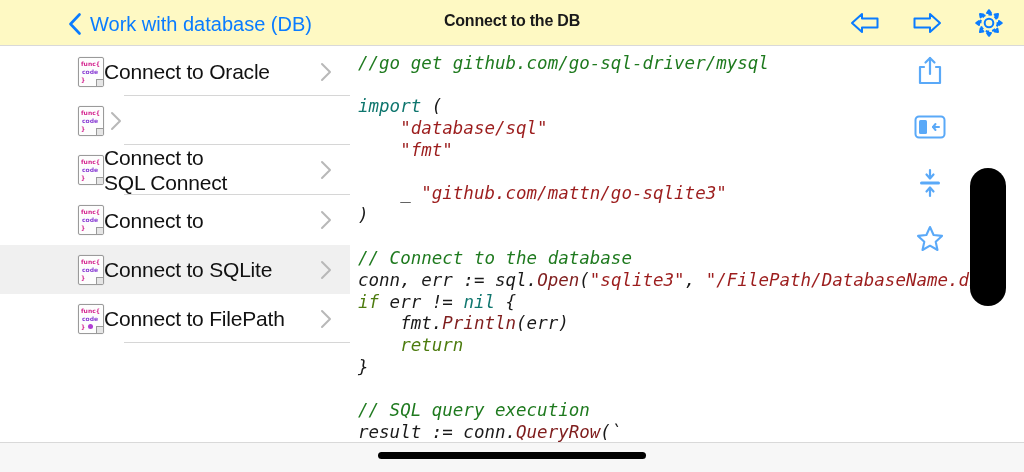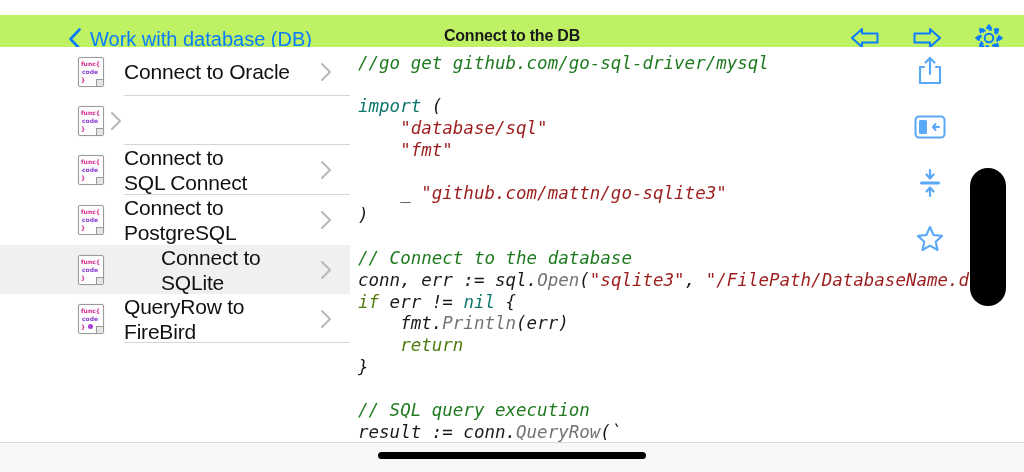--- a/index.html
+++ b/index.html
@@ -21,24 +21,23 @@
     background: #ffffff;
     overflow: hidden;
   }
 
   
   .navbar {
     position: absolute;
     left: 0; top: 0;
     width: 1024px;
     height: 46px;
-    background: #bef264;
+    background: #fef9c3;
     border-bottom: 1px solid #d9d9d9;
     box-sizing: border-box;
-    margin-top: 15px;
   }
   .back-button {
     position: absolute;
     left: 68px; top: 9px;
     height: 30px;
     display: flex;
     align-items: center;
     gap: 9px;
     cursor: pointer;
   }
@@ -92,21 +91,21 @@
   .list-row {
     position: relative;
     height: 49px;
     display: flex;
     align-items: center;
     padding-left: 78px;
     box-sizing: border-box;
     cursor: pointer;
   }
   .list-row.tall { height: 50px; }
-  .list-row.selected { background: #f0f0f0; gap: 37px; }
+  .list-row.selected { background: #f0f0f0; }
   .list-row .sep {
     position: absolute;
     left: 124px; right: 0; bottom: 0;
     height: 1px;
     background: #d6d6d6;
   }
 
   .file-icon {
     position: relative;
     width: 26px;
@@ -146,21 +145,20 @@
   .file-icon .dot {
     display: inline-block;
     width: 5px; height: 5px;
     border-radius: 50%;
     background: #b03fd4;
     margin-left: 3px;
     vertical-align: middle;
   }
 
   .row-label {
-    margin-left: 20px;
     font-size: 21px;
     color: #111111;
     line-height: 25px;
     letter-spacing: -0.2px;
     flex: 1 1 auto;
   }
   .row-label .l2line { display: block; }
   .row-chevron {
     flex: 0 0 auto;
     width: 24px;
@@ -186,21 +184,21 @@
     font-family: "DejaVu Sans Mono", monospace;
     font-size: 17.5px;
     line-height: 21.7px;
     white-space: pre;
     color: #1a1a1a;
   }
   .cm { color: #1f7a1f; }           
   .kw { color: #0f766e; }           
   .kw2 { color: #4d7c0f; }          
   .str { color: #9c1d1d; }          
-  .fn { color: #737373; }           
+  .fn { color: #7f1d1d; }           
   .pl { color: #1a1a1a; }
 
   
   .rail {
     position: absolute;
     right: 72px; top: 52px;
     width: 44px;
     display: flex;
     flex-direction: column;
     align-items: center;
@@ -348,21 +346,20 @@
 
     <div class="list-row tall nosep">
       <div class="file-icon">
         <span class="l l1">func{</span>
         <span class="l l2">code</span>
         <span class="l l3">}</span>
         <span class="fold"></span>
       </div>
       <div class="row-label">
         <span>Connect to</span>
-        <span class="l2line">PostgreSQL</span>
       </div>
       <div class="row-chevron">
         <svg width="12" height="20" viewBox="0 0 12 20">
             <path d="M2 2 L10 10 L2 18" fill="none" stroke="#b8b8b8" stroke-width="2" stroke-linecap="round" stroke-linejoin="round"></path>
           </svg>
       </div>
 
     </div>
 
     <div class="list-row selected nosep">
@@ -381,21 +378,21 @@
 
     </div>
 
     <div class="list-row">
       <div class="file-icon">
         <span class="l l1">func{</span>
         <span class="l l2">code</span>
         <span class="l l3"><span>}</span><span class="dot"></span></span>
         <span class="fold"></span>
       </div>
-      <div class="row-label">QueryRow to FireBird</div>
+      <div class="row-label">Connect to FilePath</div>
       <div class="row-chevron">
         <svg width="12" height="20" viewBox="0 0 12 20">
             <path d="M2 2 L10 10 L2 18" fill="none" stroke="#b8b8b8" stroke-width="2" stroke-linecap="round" stroke-linejoin="round"></path>
           </svg>
       </div>
       <span class="sep"></span>
     </div>
 
   </div>
 

